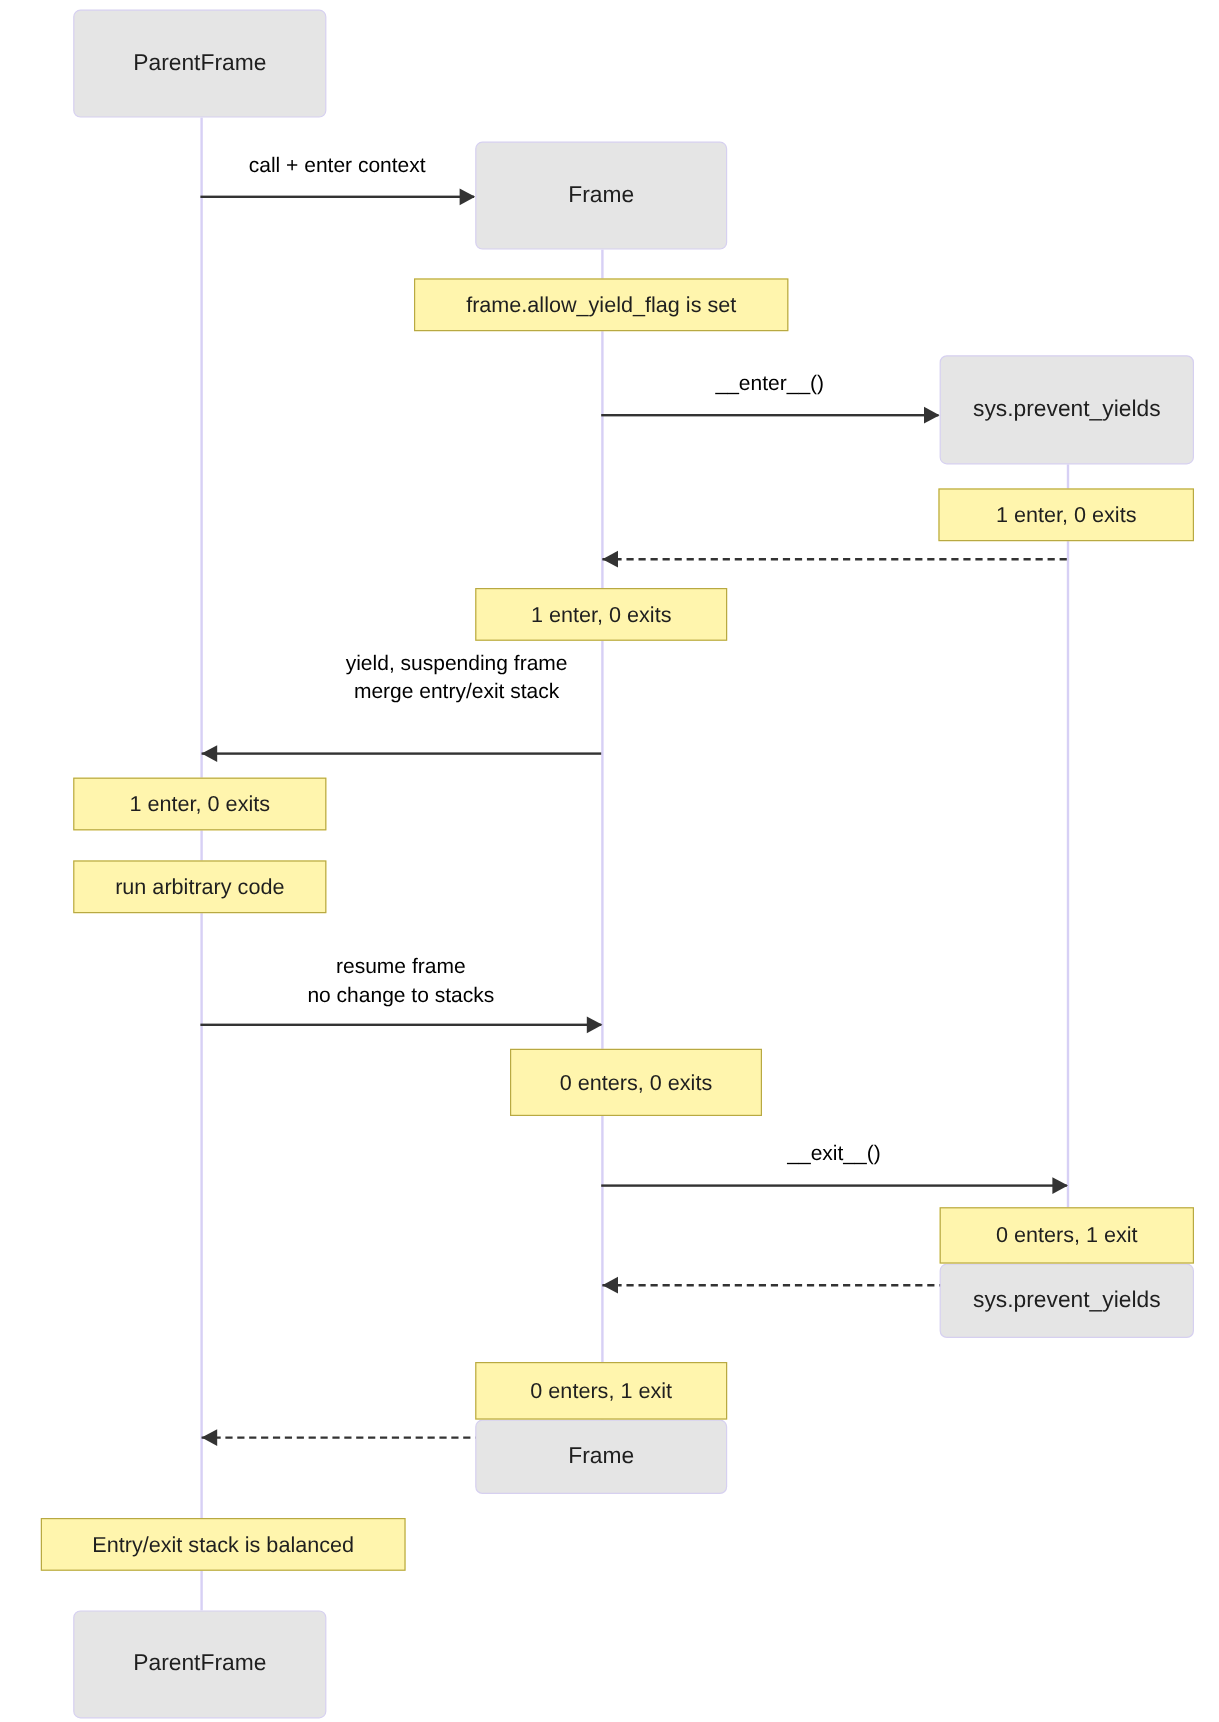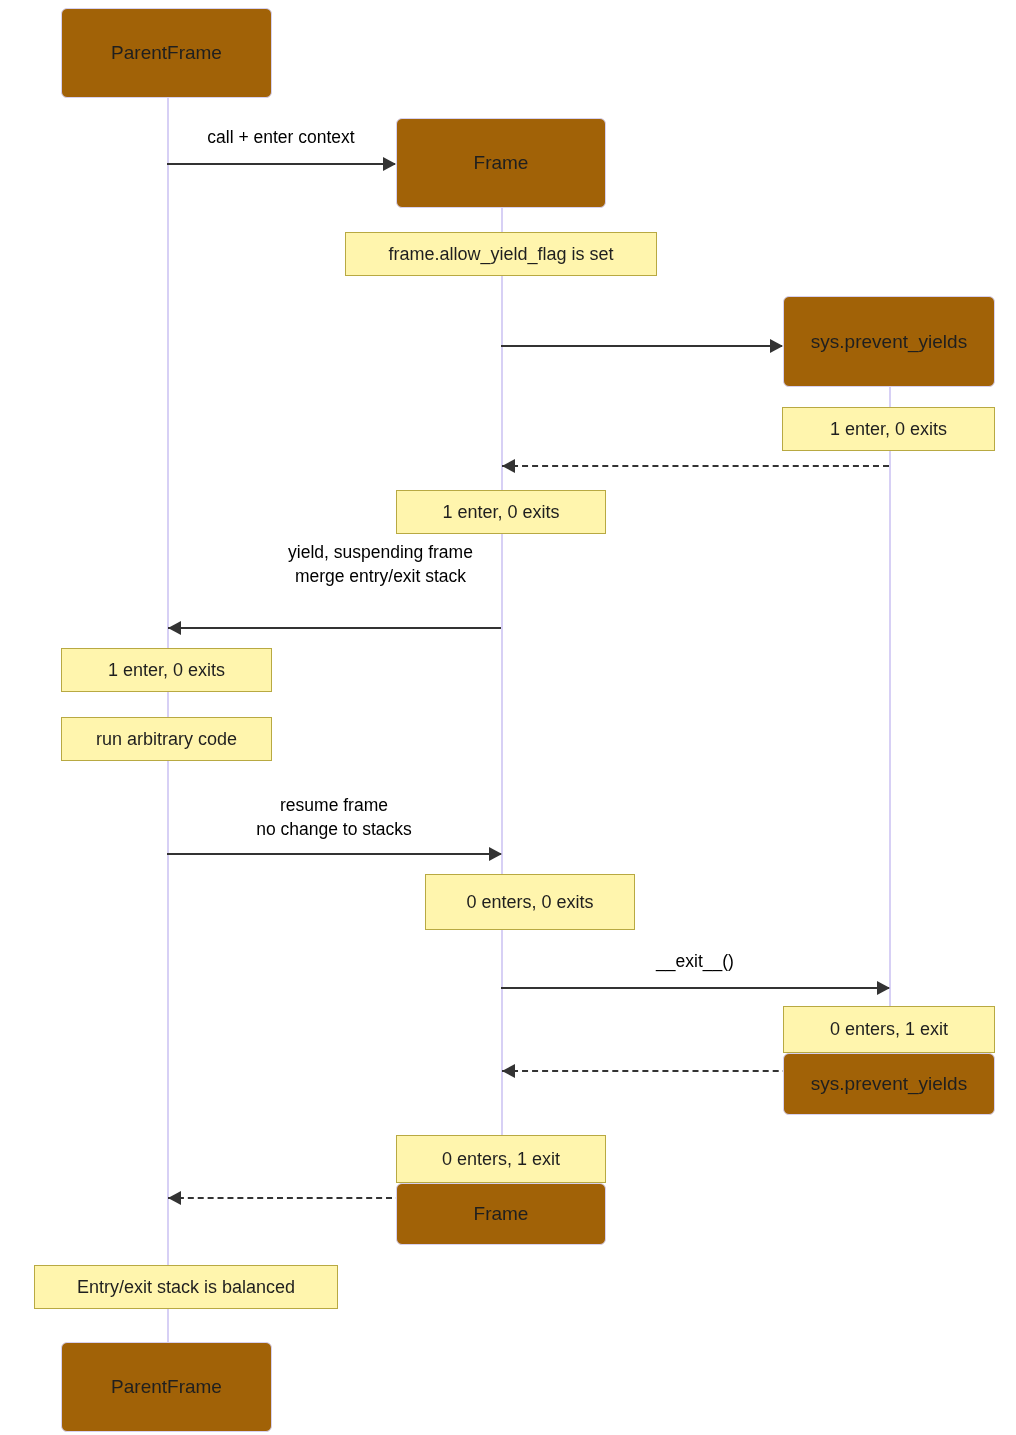--- a/index.html
+++ b/index.html
@@ -17,21 +17,21 @@
     background: #ffffff;
     overflow: hidden;
   }
   .lifeline {
     position: absolute;
     width: 2px;
     background: #d7d0f5;
   }
   .actor-box {
     position: absolute;
-    background: #a16207;
+    background: #e5e5e5;
     border: 1px solid #d6d0f0;
     border-radius: 6px;
     display: flex;
     align-items: center;
     justify-content: center;
     color: #1f1f1f;
     font-size: 19px;
     box-sizing: border-box;
   }
   .note-box {
@@ -83,20 +83,21 @@
 
 <div id="diagram">
     <div class="lifeline" style="left: 167px; top: 98px; height: 1244px;"></div>
     <div class="lifeline" style="left: 501px; top: 208px; height: 975px;"></div>
     <div class="lifeline" style="left: 889px; top: 387px; height: 666px;"></div>
     <div class="msg-line" style="left: 167px; top: 163px; width: 228px;"></div>
     <div class="arrow-head right" style="top: 157px; left: 383px;"></div>
     <div class="msg-label" style="left: 167px; top: 126px; width: 228px;">call + enter context</div>
     <div class="msg-line" style="left: 501px; top: 345px; width: 281px;"></div>
     <div class="arrow-head right" style="top: 339px; left: 770px;"></div>
+    <div class="msg-label" style="left: 501px; top: 308px; width: 281px;">__enter__()</div>
     <div class="msg-line dashed" style="left: 502px; top: 465px; width: 387px;"></div>
     <div class="arrow-head left" style="top: 459px; left: 502px;"></div>
     <div class="msg-line" style="left: 168px; top: 627px; width: 333px;"></div>
     <div class="arrow-head left" style="top: 621px; left: 168px;"></div>
     <div class="msg-label" style="left: 168px; top: 541px; width: 377px; padding-left: 24px;">yield, suspending frame
 merge entry/exit stack</div>
     <div class="msg-line" style="left: 167px; top: 853px; width: 334px;"></div>
     <div class="arrow-head right" style="top: 847px; left: 489px;"></div>
     <div class="msg-label" style="left: 167px; top: 794px; width: 334px;">resume frame
 no change to stacks</div>

